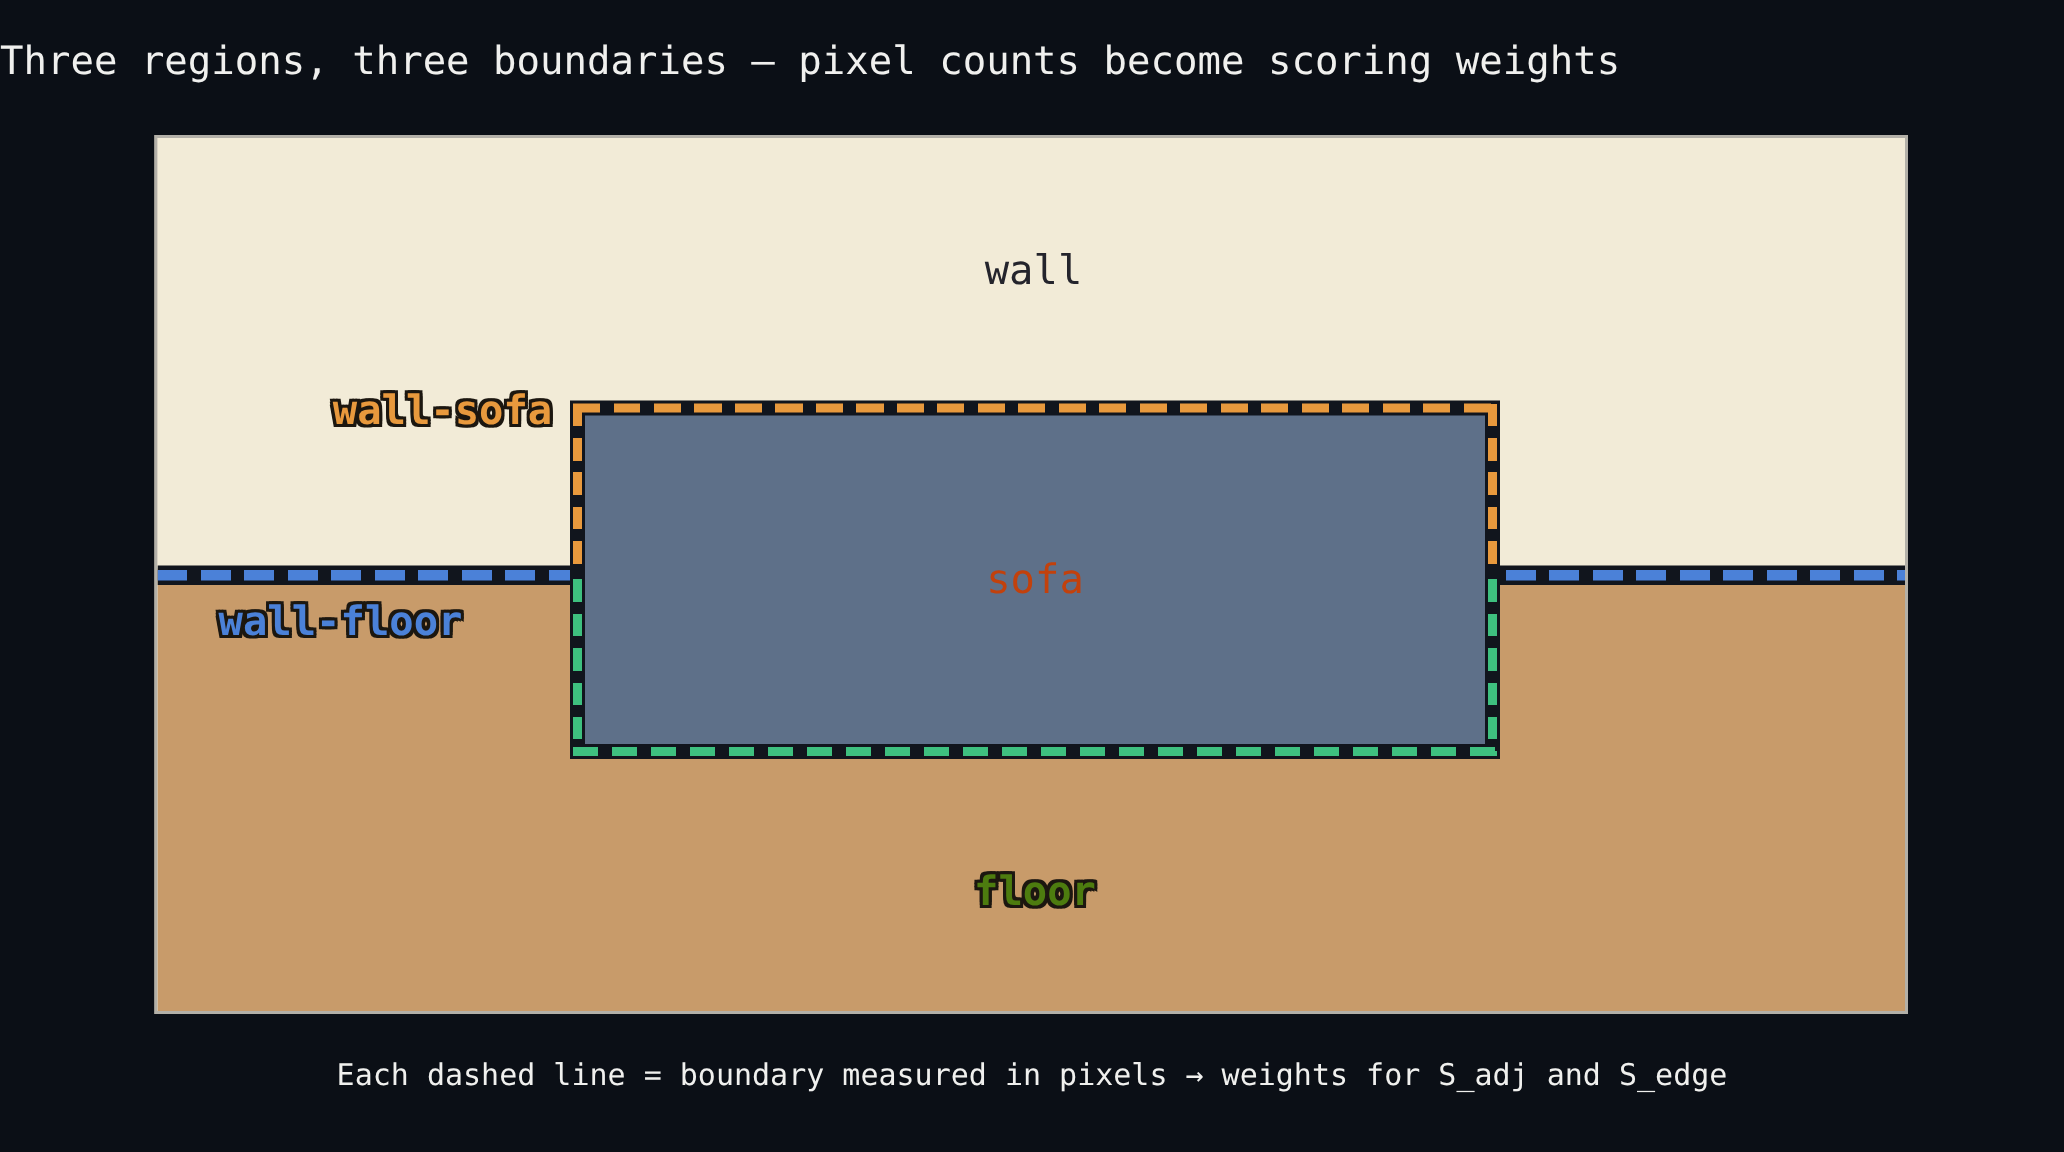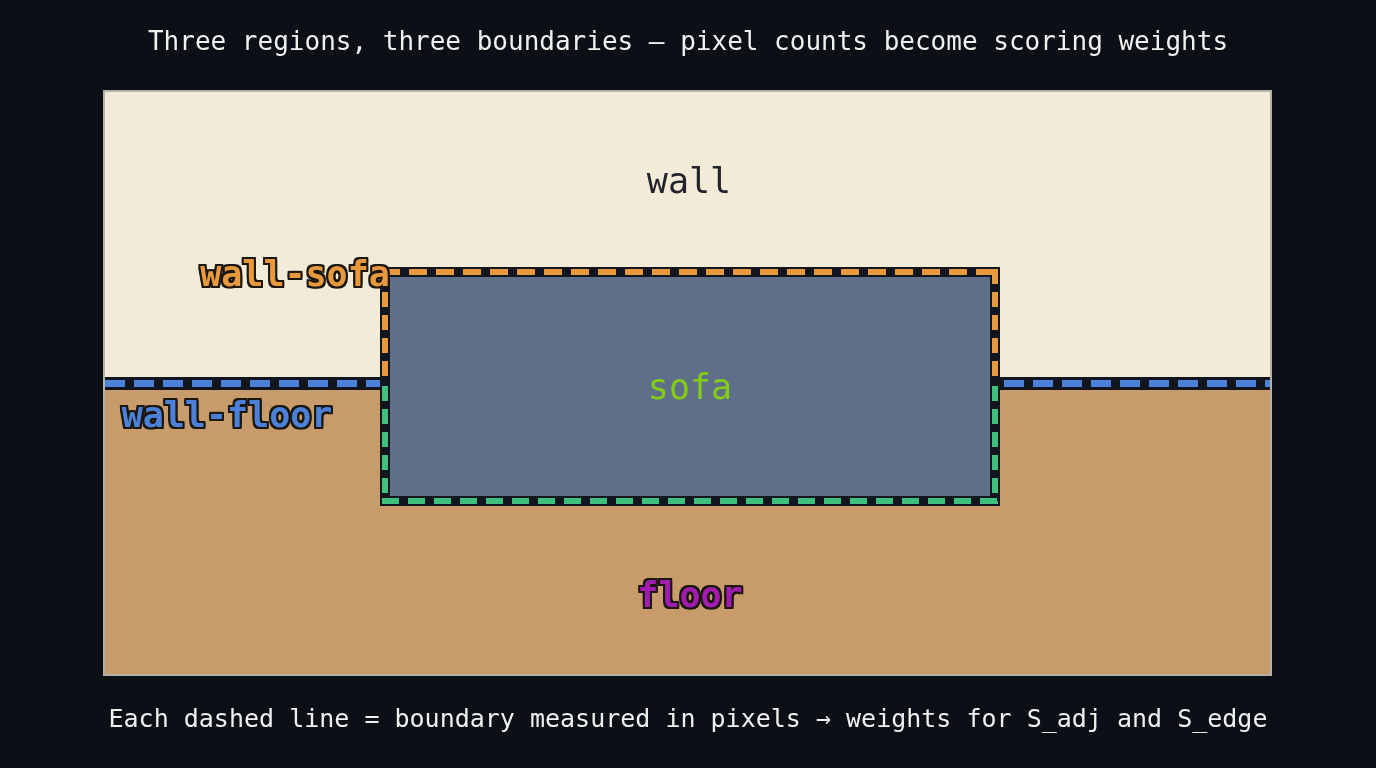--- a/index.html
+++ b/index.html
@@ -7,31 +7,31 @@
     width: 1376px; height: 768px;
     background: #0b0f16;
     overflow: hidden;
     font-family: "DejaVu Sans Mono", monospace;
     position: relative;
   }
   .stage { position: absolute; inset: 0; }
 
   .title {
     position: absolute; top: 26px; left: 0; width: 1376px;
-    text-align: center;
+    text-align: left;
     color: #f0f0ee;
     font-size: 26px;
     line-height: 1.2;
     white-space: nowrap;
   }
   .caption {
     position: absolute; top: 704px; left: 0; width: 1376px;
     text-align: center;
     color: #f0f0ee;
-    font-size: 25px;
+    font-size: 20px;
     line-height: 1.2;
     white-space: nowrap;
   }
 
   .scene {
     position: absolute;
     left: 103px; top: 90px;
     width: 1169px; height: 586px;
     box-sizing: border-box;
     border: 2px solid #b3b0a8;
@@ -95,40 +95,40 @@
     background: repeating-linear-gradient(180deg, #e8993d 0 15px, transparent 15px 23px);
   }
   .dash-right-lower {
     right: 2px; top: 119px; bottom: 2px; width: 6px;
     background: repeating-linear-gradient(180deg, #3ec07f 0 15px, transparent 15px 23px);
   }
 
   .label {
     position: absolute;
     transform: translate(-50%, -50%);
-    font-size: 35px;
+    font-size: 27px;
     line-height: 1;
     white-space: nowrap;
     z-index: 3;
   }
   .label-wall  { left: 584px; top: 89px;  color: #24242c; }
-  .label-sofa  { left: 50%;   top: 50%;   color: #84cc16; z-index: 4; }
+  .label-sofa  { left: 50%;   top: 50%;   color: #c2410c; z-index: 4; }
   .outlined {
     font-weight: bold;
     text-shadow:
       2px 0 0 #1c1710, -2px 0 0 #1c1710,
       0 2px 0 #1c1710, 0 -2px 0 #1c1710,
       2px 2px 0 #1c1710, -2px -2px 0 #1c1710,
       2px -2px 0 #1c1710, -2px 2px 0 #1c1710;
     text-align: center;
   }
   .label-wall-sofa  { left: 190px; top: 182px; color: #e8993d; }
   .label-wall-floor { left: 98px;  top: 323px; color: #4b81d8; margin-left: 24px; }
   .label-sofa-floor { left: 584px; top: 437px; color: #3ec07f; }
-  .label-floor      { left: 585px; top: 503px; color: #a21caf; }
+  .label-floor      { left: 585px; top: 503px; color: #4d7c0f; }
 </style>
 </head>
 <body>
 
 <div class="stage">
 
   <div class="title">Three regions, three boundaries — pixel counts become scoring weights</div>
 
   <div class="scene">
 

